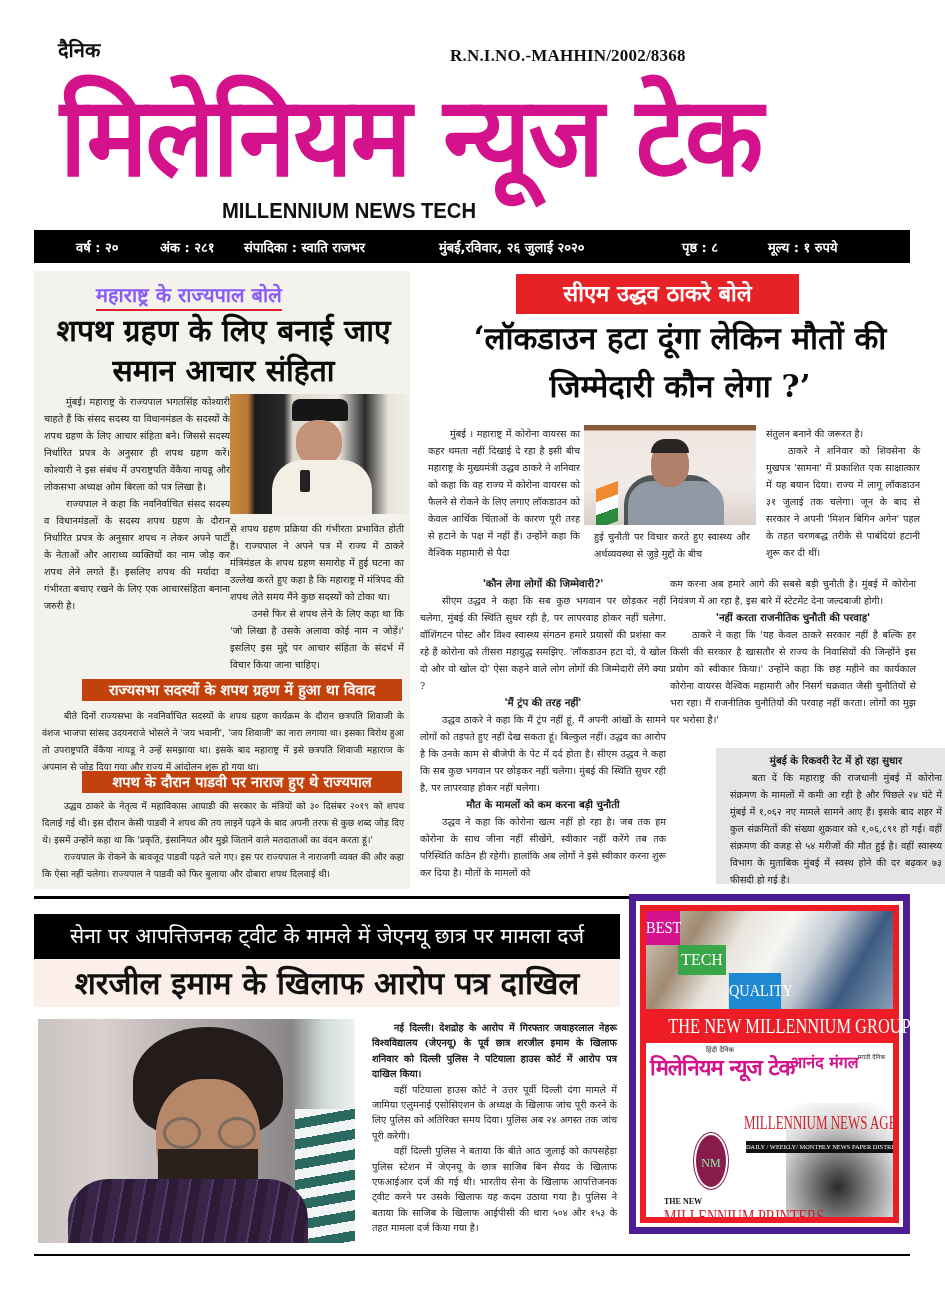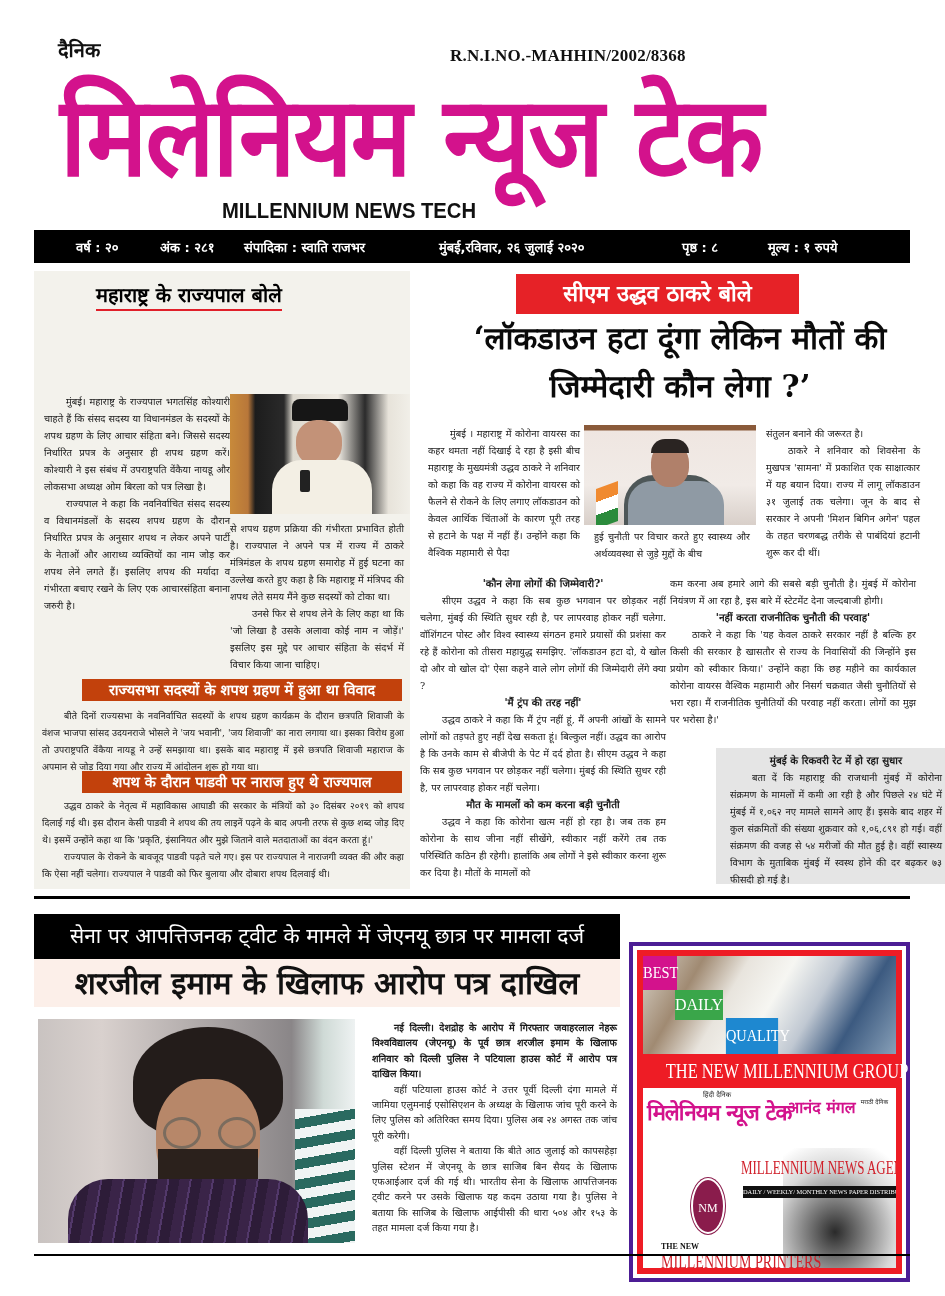--- a/index.html
+++ b/index.html
@@ -9,21 +9,21 @@
   
   .mast-daily { position: absolute; left: 58px; top: 36px; font-size: 20px; font-weight: bold; color: #111; }
   .mast-rni { position: absolute; left: 450px; top: 46px; font-family: "Liberation Serif", serif; font-weight: bold; font-size: 17px; color: #111; letter-spacing: 0.2px; }
   .mast-title { position: absolute; left: 60px; top: 62px; width: 830px; font-size: 102px; line-height: 140px; font-weight: bold; color: #d3128c; letter-spacing: -2px; white-space: nowrap; transform: scaleY(1.08); transform-origin: top left; }
   .mast-english { position: absolute; left: 222px; top: 198px; font-family: "Liberation Sans", sans-serif; font-weight: bold; font-size: 22px; color: #111; transform: scaleX(0.92); transform-origin: left; }
   .infobar { position: absolute; left: 34px; top: 230px; width: 876px; height: 33px; background: #000; color: #fff; display: flex; align-items: center; font-size: 13px; font-weight: bold; }
   .infobar span { position: absolute; white-space: nowrap; }
 
   
   .left-story { position: absolute; left: 34px; top: 271px; width: 376px; height: 618px; background: #f3f2ec; }
-  .left-kicker { position: absolute; left: 62px; top: 10px; font-size: 20px; font-weight: bold; color: #000000; border-bottom: 2px solid #e0202a; padding-bottom: 1px; white-space: nowrap; }
+  .left-kicker { position: absolute; left: 62px; top: 10px; font-size: 20px; font-weight: bold; color: #8b5cf6; border-bottom: 2px solid #e0202a; padding-bottom: 1px; white-space: nowrap; }
   .left-head { position: absolute; left: 12px; top: 40px; width: 355px; font-size: 30px; line-height: 40px; font-weight: bold; text-align: center; color: #0a0a0a; }
   .col-text { font-family: "DejaVu Serif", serif; font-size: 9.6px; line-height: 17px; text-align: justify; color: #1a1a1a; }
   .col-text p { text-indent: 22px; }
   .col-text p.bold { font-weight: bold; }
   .left-col1 { position: absolute; left: 10px; top: 122px; width: 186px; }
   .left-photo { position: absolute; left: 196px; top: 123px; width: 180px; height: 120px; background: linear-gradient(90deg, #c88a3a 0%, #b8773a 10%, #1c1c1c 14%, #2a2a2a 30%, #ddd9cf 35%, #eeeae2 60%, #2b2b2b 75%, #e7e3da 88%, #f1efe8 100%); overflow: hidden; }
   .left-photo .cap { position: absolute; left: 62px; top: 5px; width: 56px; height: 22px; background: #161616; border-radius: 8px 8px 2px 2px; }
   .left-photo .face { position: absolute; left: 66px; top: 26px; width: 46px; height: 46px; background: #c39278; border-radius: 45%; }
   .left-photo .body { position: absolute; left: 42px; top: 66px; width: 100px; height: 60px; background: #f3efe4; border-radius: 30px 30px 0 0; }
   .left-photo .phone { position: absolute; left: 70px; top: 76px; width: 10px; height: 22px; background: #222; border-radius: 2px; }
@@ -64,36 +64,36 @@
   .jnu-photo .glass-l { position: absolute; left: 125px; top: 98px; width: 38px; height: 32px; border: 3px solid #7b6c5e; border-radius: 50%; }
   .jnu-photo .glass-r { position: absolute; left: 180px; top: 98px; width: 38px; height: 32px; border: 3px solid #7b6c5e; border-radius: 50%; }
   .jnu-photo .scarf { position: absolute; left: 30px; top: 160px; width: 240px; height: 80px; background: repeating-linear-gradient(100deg, #3a2448 0 10px, #52386a 10px 12px, #2d1c38 12px 22px); border-radius: 40px 40px 0 0; }
   .jnu-photo .stripes { position: absolute; right: 0; top: 90px; width: 60px; height: 134px; background: repeating-linear-gradient(170deg, #f0f4f4 0 10px, #2a6a60 10px 20px); }
   .jnu-text { position: absolute; left: 372px; top: 1020px; width: 245px; }
   .jnu-text.col-text { font-size: 9.6px; line-height: 15.4px; }
 
   .bottom-rule { position: absolute; left: 34px; top: 1254px; width: 876px; height: 2px; background: #000; }
 
   
-  .ad-frame { position: absolute; left: 629px; top: 942px; width: 281px; height: 340px; border: 4px solid #4c1d95; background: #fff; padding: 4px; }
+  .ad-frame { position: absolute; left: 629px; top: 894px; width: 281px; height: 340px; border: 7px solid #4c1d95; background: #fff; padding: 4px; }
   .ad { position: relative; width: 100%; height: 100%; background: #ee1c25; }
   .ad-photo { position: absolute; left: 6px; top: 6px; right: 6px; height: 98px; background: linear-gradient(120deg, #d8d2c8 0%, #a08a72 20%, #e8e4dd 35%, #f6f6f2 50%, #c0c8d2 65%, #3c5a80 80%, #88a0b8 100%); overflow: hidden; }
   .ad-best { position: absolute; left: 0; top: 0; width: 40px; height: 34px; background: #d3128c; color: #fff; font-family: "Liberation Serif", serif; font-size: 17px; line-height: 34px; text-align: center; transform: scaleX(0.85); transform-origin: left; }
   .ad-print { position: absolute; left: 32px; top: 34px; width: 48px; height: 30px; background: #3aa64a; color: #fff; font-family: "Liberation Serif", serif; font-size: 16px; line-height: 30px; text-align: center; }
   .ad-quality { position: absolute; left: 80px; top: 62px; width: 58px; height: 36px; background: #1e88d0; color: #fff; font-family: "Liberation Serif", serif; font-size: 16px; line-height: 36px; text-align: center; transform: scaleX(0.9); }
   .ad-group { position: absolute; left: 6px; top: 106px; right: 6px; height: 30px; color: #fff; font-family: "Liberation Serif", serif; font-size: 20px; line-height: 30px; text-align: center; white-space: nowrap; transform: scaleX(0.82); }
   .ad-inner { position: absolute; left: 6px; top: 138px; right: 6px; bottom: 6px; background: #fff; overflow: hidden; }
   .ad-hindi-small { position: absolute; left: 60px; top: 2px; font-size: 7px; color: #222; }
   .ad-marathi-small { position: absolute; right: 8px; top: 10px; font-size: 6px; color: #222; }
   .ad-title1 { position: absolute; left: 4px; top: 8px; font-size: 22px; font-weight: bold; color: #d3128c; white-space: nowrap; letter-spacing: -1px; }
   .ad-title2 { position: absolute; left: 144px; top: 8px; font-size: 16px; font-weight: bold; color: #d3128c; white-space: nowrap; }
   .ad-paper { position: absolute; left: 140px; top: 60px; width: 130px; height: 120px; background: radial-gradient(ellipse at 40% 70%, #2a2a2a 0%, #8a8a8a 30%, #d8d8d8 55%, #ffffff 80%); }
   .ad-agency { position: absolute; left: 98px; top: 70px; font-family: "Liberation Serif", serif; font-size: 18px; color: #d0202a; white-space: nowrap; transform: scaleX(0.72); transform-origin: left; }
   .ad-dist { position: absolute; left: 100px; top: 98px; width: 162px; height: 12px; background: #111; color: #fff; font-family: "Liberation Serif", serif; font-size: 6.4px; line-height: 12px; text-align: center; white-space: nowrap; }
-  .ad-logo { position: absolute; left: 48px; top: 90px; width: 34px; height: 56px; border-radius: 50%; background: #8a1c4c; border: 2px solid #fff; box-shadow: 0 0 0 1px #8a1c4c; color: #ffffff; font-family: "Liberation Serif", serif; font-size: 12px; line-height: 56px; text-align: center; }
+  .ad-logo { position: absolute; left: 48px; top: 90px; width: 34px; height: 56px; border-radius: 50%; background: #8a1c4c; border: 2px solid #fff; box-shadow: 0 0 0 1px #8a1c4c; color: #86efac; font-family: "Liberation Serif", serif; font-size: 12px; line-height: 56px; text-align: center; }
   .ad-thenew { position: absolute; left: 18px; top: 154px; font-family: "Liberation Serif", serif; font-size: 8px; font-weight: bold; color: #111; }
   .ad-printers { position: absolute; left: 18px; top: 164px; font-family: "Liberation Serif", serif; font-size: 18px; color: #d0202a; white-space: nowrap; transform: scaleX(0.78); transform-origin: left; }
 </style>
 </head>
 <body>
 
 <div>
   <div class="mast-daily">दैनिक</div>
   <div class="mast-rni">R.N.I.NO.-MAHHIN/2002/8368</div>
   <div class="mast-title">मिलेनियम न्यूज टेक</div>
@@ -104,20 +104,21 @@
   <span style="left:42px">वर्ष : २०</span>
   <span style="left:126px">अंक : २८१</span>
   <span style="left:210px">संपादिका : स्वाति राजभर</span>
   <span style="left:405px">मुंबई,रविवार, २६ जुलाई २०२०</span>
   <span style="left:648px">पृष्ठ : ८</span>
   <span style="left:734px">मूल्य : १ रुपये</span>
 </div>
 
 <div class="left-story">
   <div class="left-kicker">महाराष्ट्र के राज्यपाल बोले</div>
+  <div class="left-head">शपथ ग्रहण के लिए बनाई जाए समान आचार संहिता</div>
   <div class="left-col1 col-text">
     <p>मुंबई। महाराष्ट्र के राज्यपाल भगतसिंह कोश्यारी चाहते हैं कि संसद सदस्य या विधानमंडल के सदस्यों के शपथ ग्रहण के लिए आचार संहिता बने। जिससे सदस्य निर्धारित प्रपत्र के अनुसार ही शपथ ग्रहण करें। कोश्यारी ने इस संबंध में उपराष्ट्रपति वेंकैया नायडू और लोकसभा अध्यक्ष ओम बिरला को पत्र लिखा है।</p>
     <p>राज्यपाल ने कहा कि नवनिर्वाचित संसद सदस्य व विधानमंडलों के सदस्य शपथ ग्रहण के दौरान निर्धारित प्रपत्र के अनुसार शपथ न लेकर अपने पार्टी के नेताओं और आराध्य व्यक्तियों का नाम जोड़ कर शपथ लेने लगते हैं। इसलिए शपथ की मर्यादा व गंभीरता बचाए रखने के लिए एक आचारसंहिता बनाना जरुरी है।</p>
   </div>
   <div class="left-photo">
     <div class="cap"></div>
     <div class="face"></div>
     <div class="body"></div>
     <div class="phone"></div>
   </div>
@@ -195,21 +196,21 @@
     <p class="bold">नई दिल्ली। देशद्रोह के आरोप में गिरफ्तार जवाहरलाल नेहरू विश्वविद्यालय (जेएनयू) के पूर्व छात्र शरजील इमाम के खिलाफ शनिवार को दिल्ली पुलिस ने पटियाला हाउस कोर्ट में आरोप पत्र दाखिल किया।</p>
     <p>वहीं पटियाला हाउस कोर्ट ने उत्तर पूर्वी दिल्ली दंगा मामले में जामिया एलुमनाई एसोसिएशन के अध्यक्ष के खिलाफ जांच पूरी करने के लिए पुलिस को अतिरिक्त समय दिया। पुलिस अब २४ अगस्त तक जांच पूरी करेगी।</p>
     <p>वहीं दिल्ली पुलिस ने बताया कि बीते आठ जुलाई को कापसहेड़ा पुलिस स्टेशन में जेएनयू के छात्र साजिब बिन सैयद के खिलाफ एफआईआर दर्ज की गई थी। भारतीय सेना के खिलाफ आपत्तिजनक ट्वीट करने पर उसके खिलाफ यह कदम उठाया गया है। पुलिस ने बताया कि साजिब के खिलाफ आईपीसी की धारा ५०४ और १५३ के तहत मामला दर्ज किया गया है।</p>
   </div>
 </div>
 
 <div class="ad-frame">
   <div class="ad">
     <div class="ad-photo">
       <div class="ad-best">BEST</div>
-      <div class="ad-print">DAILY</div>
+      <div class="ad-print">TECH</div>
       <div class="ad-quality">QUALITY</div>
     </div>
     <div class="ad-group">THE NEW MILLENNIUM GROUP</div>
     <div class="ad-inner">
       <div class="ad-hindi-small">हिंदी दैनिक</div>
       <div class="ad-title1">मिलेनियम न्यूज टेक</div>
       <div class="ad-marathi-small">मराठी दैनिक</div>
       <div class="ad-title2">आनंद मंगल</div>
       <div class="ad-paper"></div>
       <div class="ad-agency">MILLENNIUM NEWS AGENCY</div>

